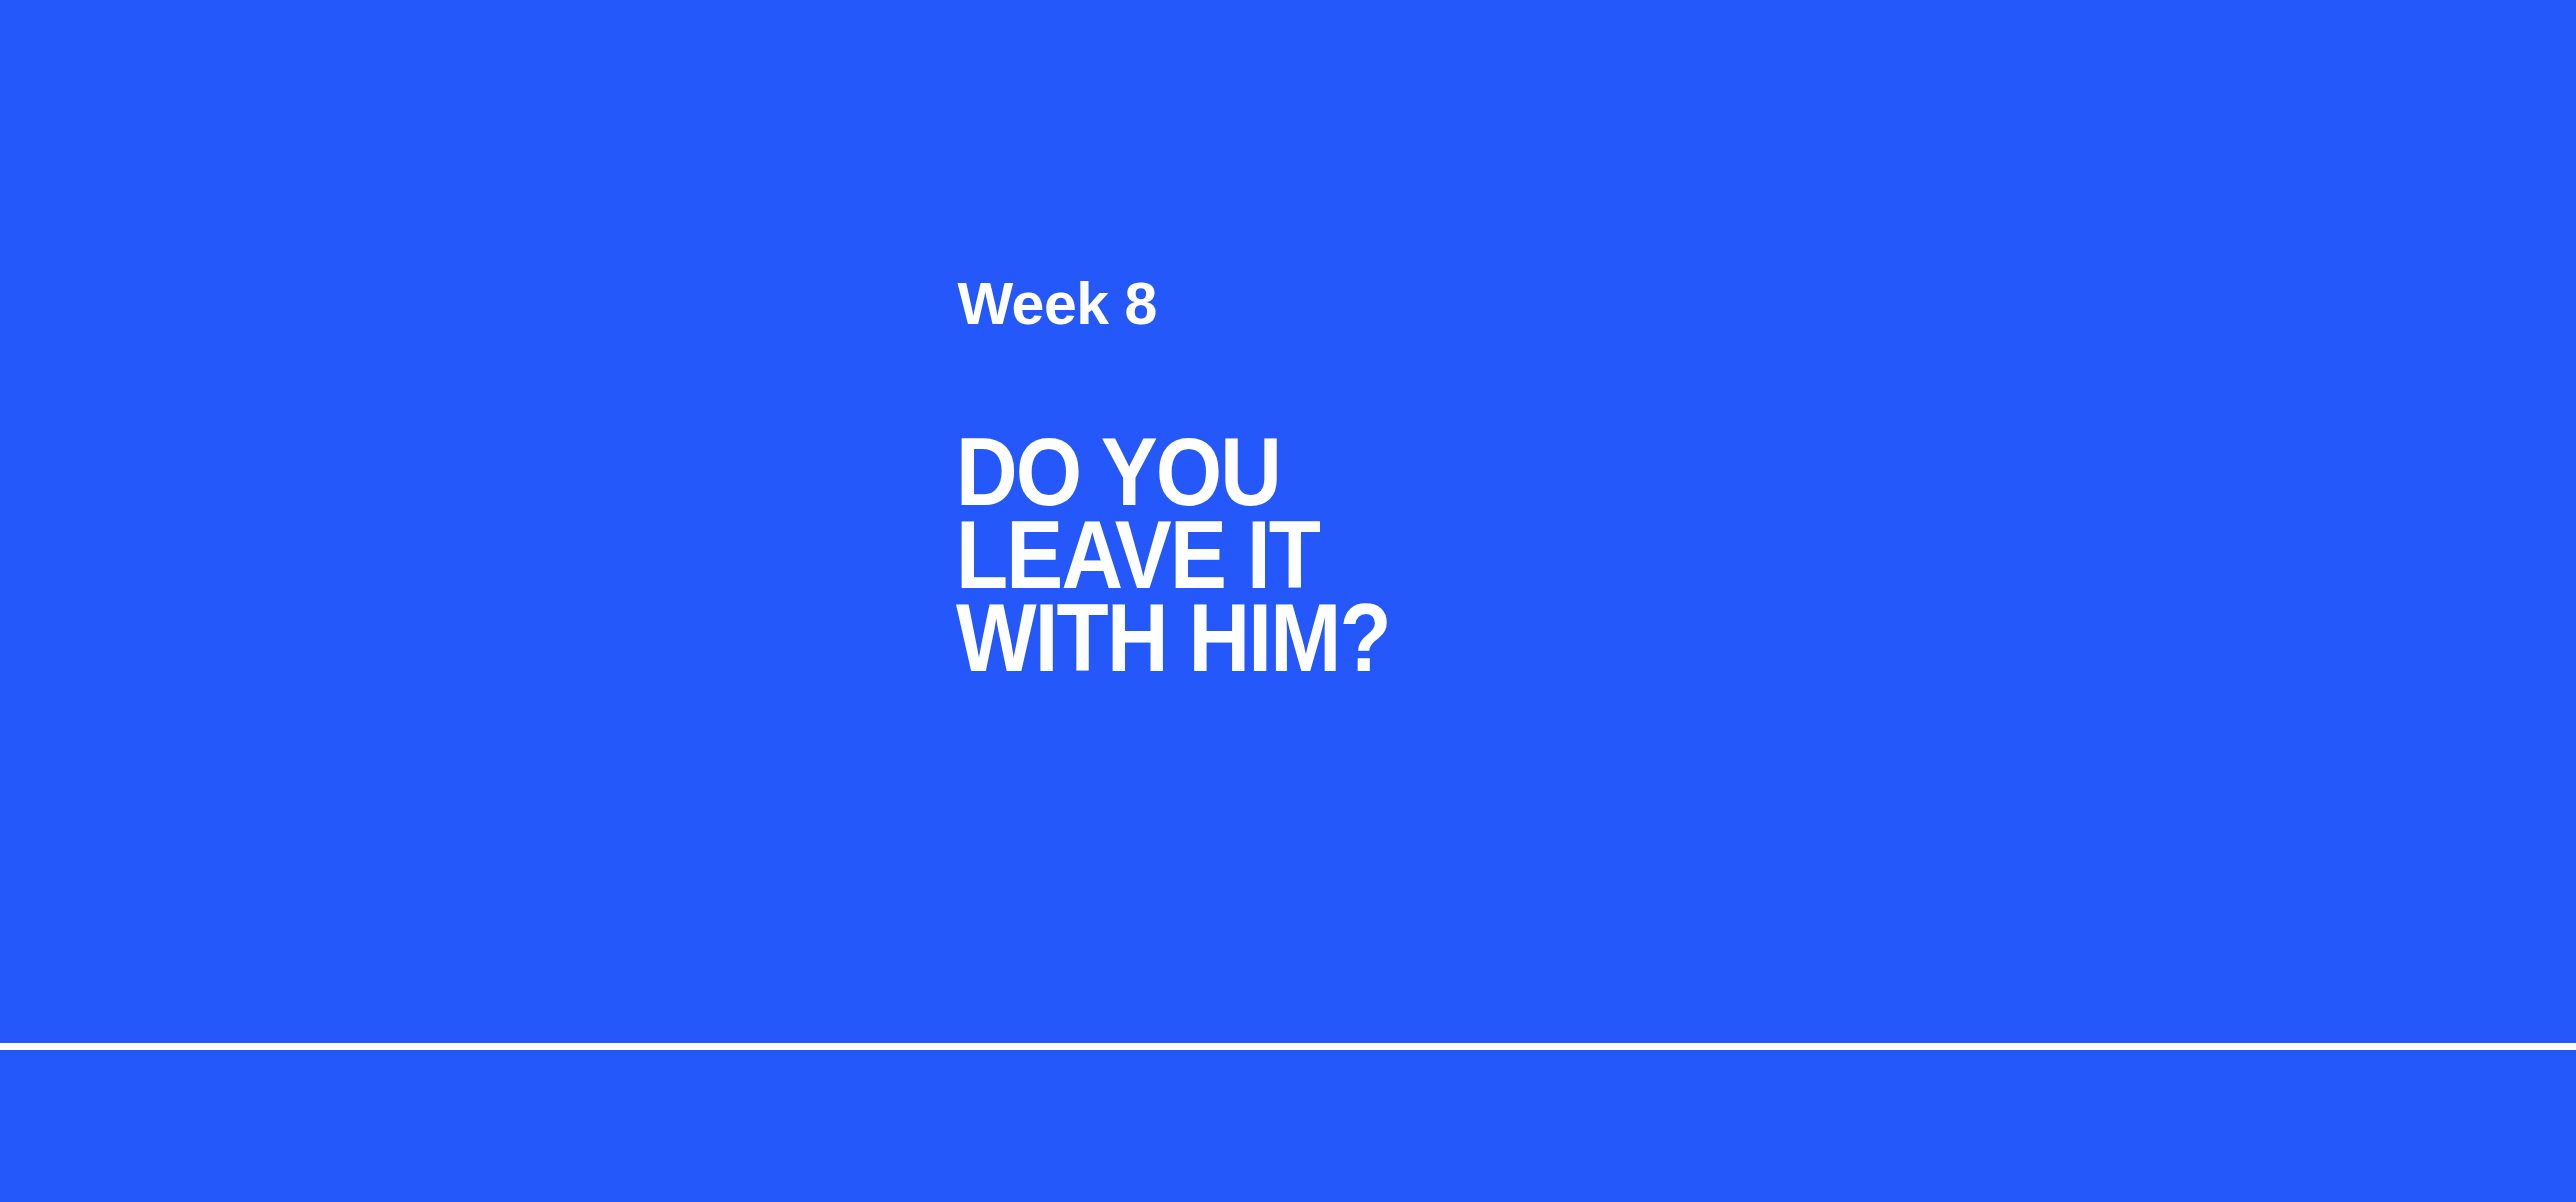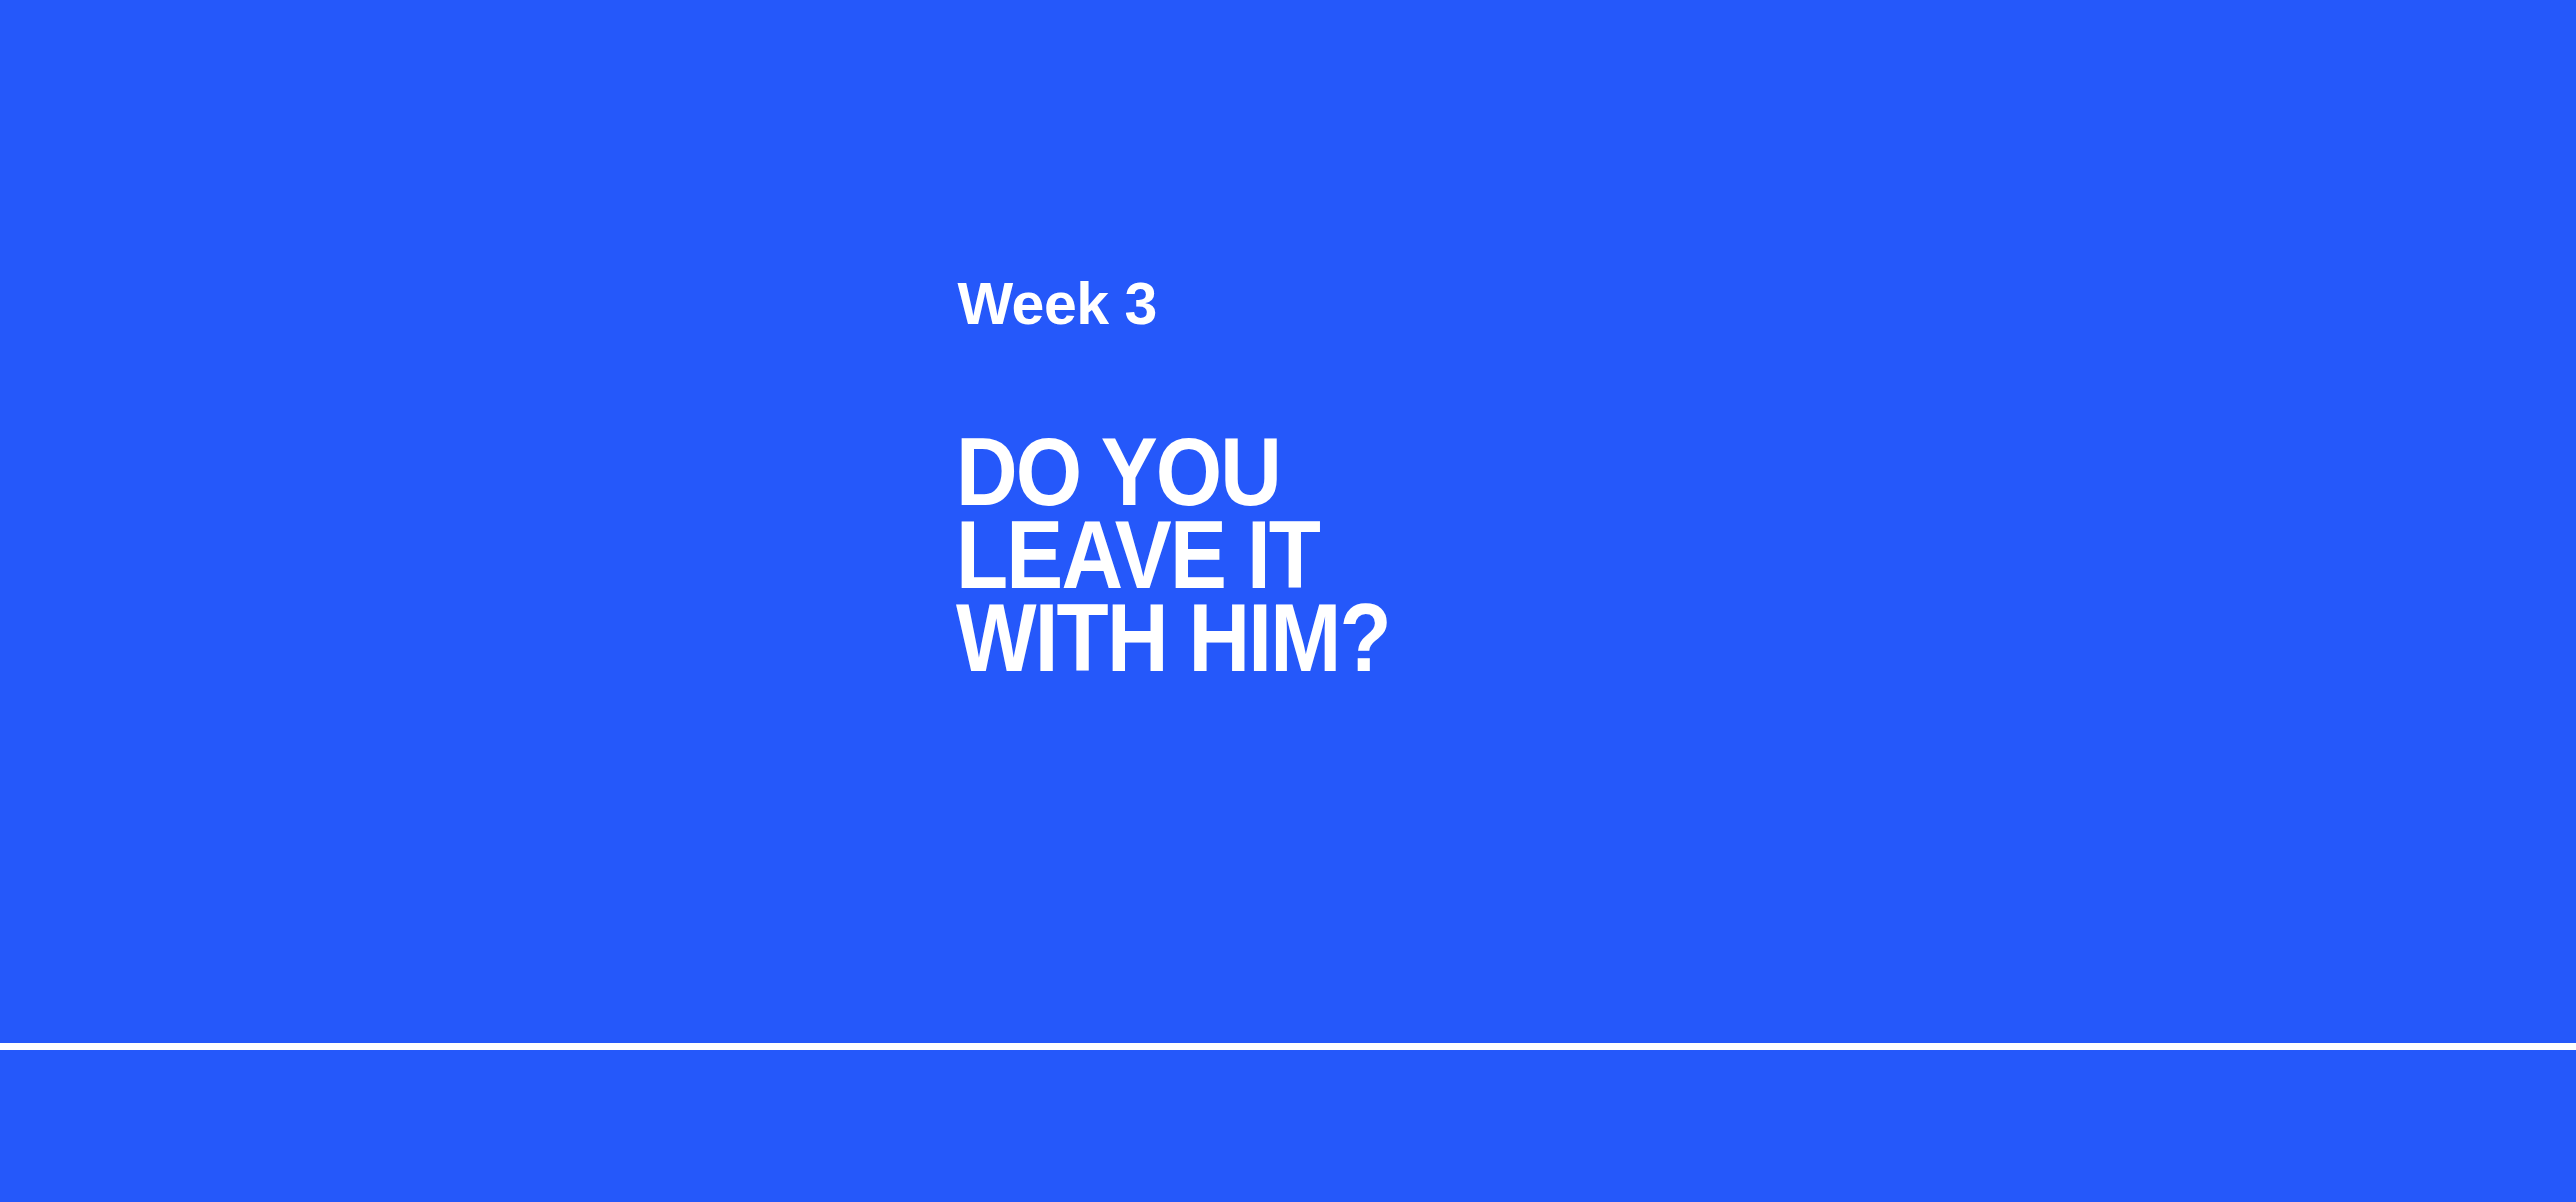--- a/index.html
+++ b/index.html
@@ -72,21 +72,21 @@
     background: #ffffff;
   }
 </style>
 </head>
 <body>
 
 <div class="slide">
 
   <div class="content">
 
-    <p class="eyebrow">Week 3</p>
+    <p class="eyebrow">Week 8</p>
 
     <h1 class="headline">
       <span class="hl-line">DO YOU</span>
       <span class="hl-line">LEAVE IT</span>
       <span class="hl-line">WITH HIM?</span>
     </h1>
 
   </div>
 
   <div class="divider"></div>

